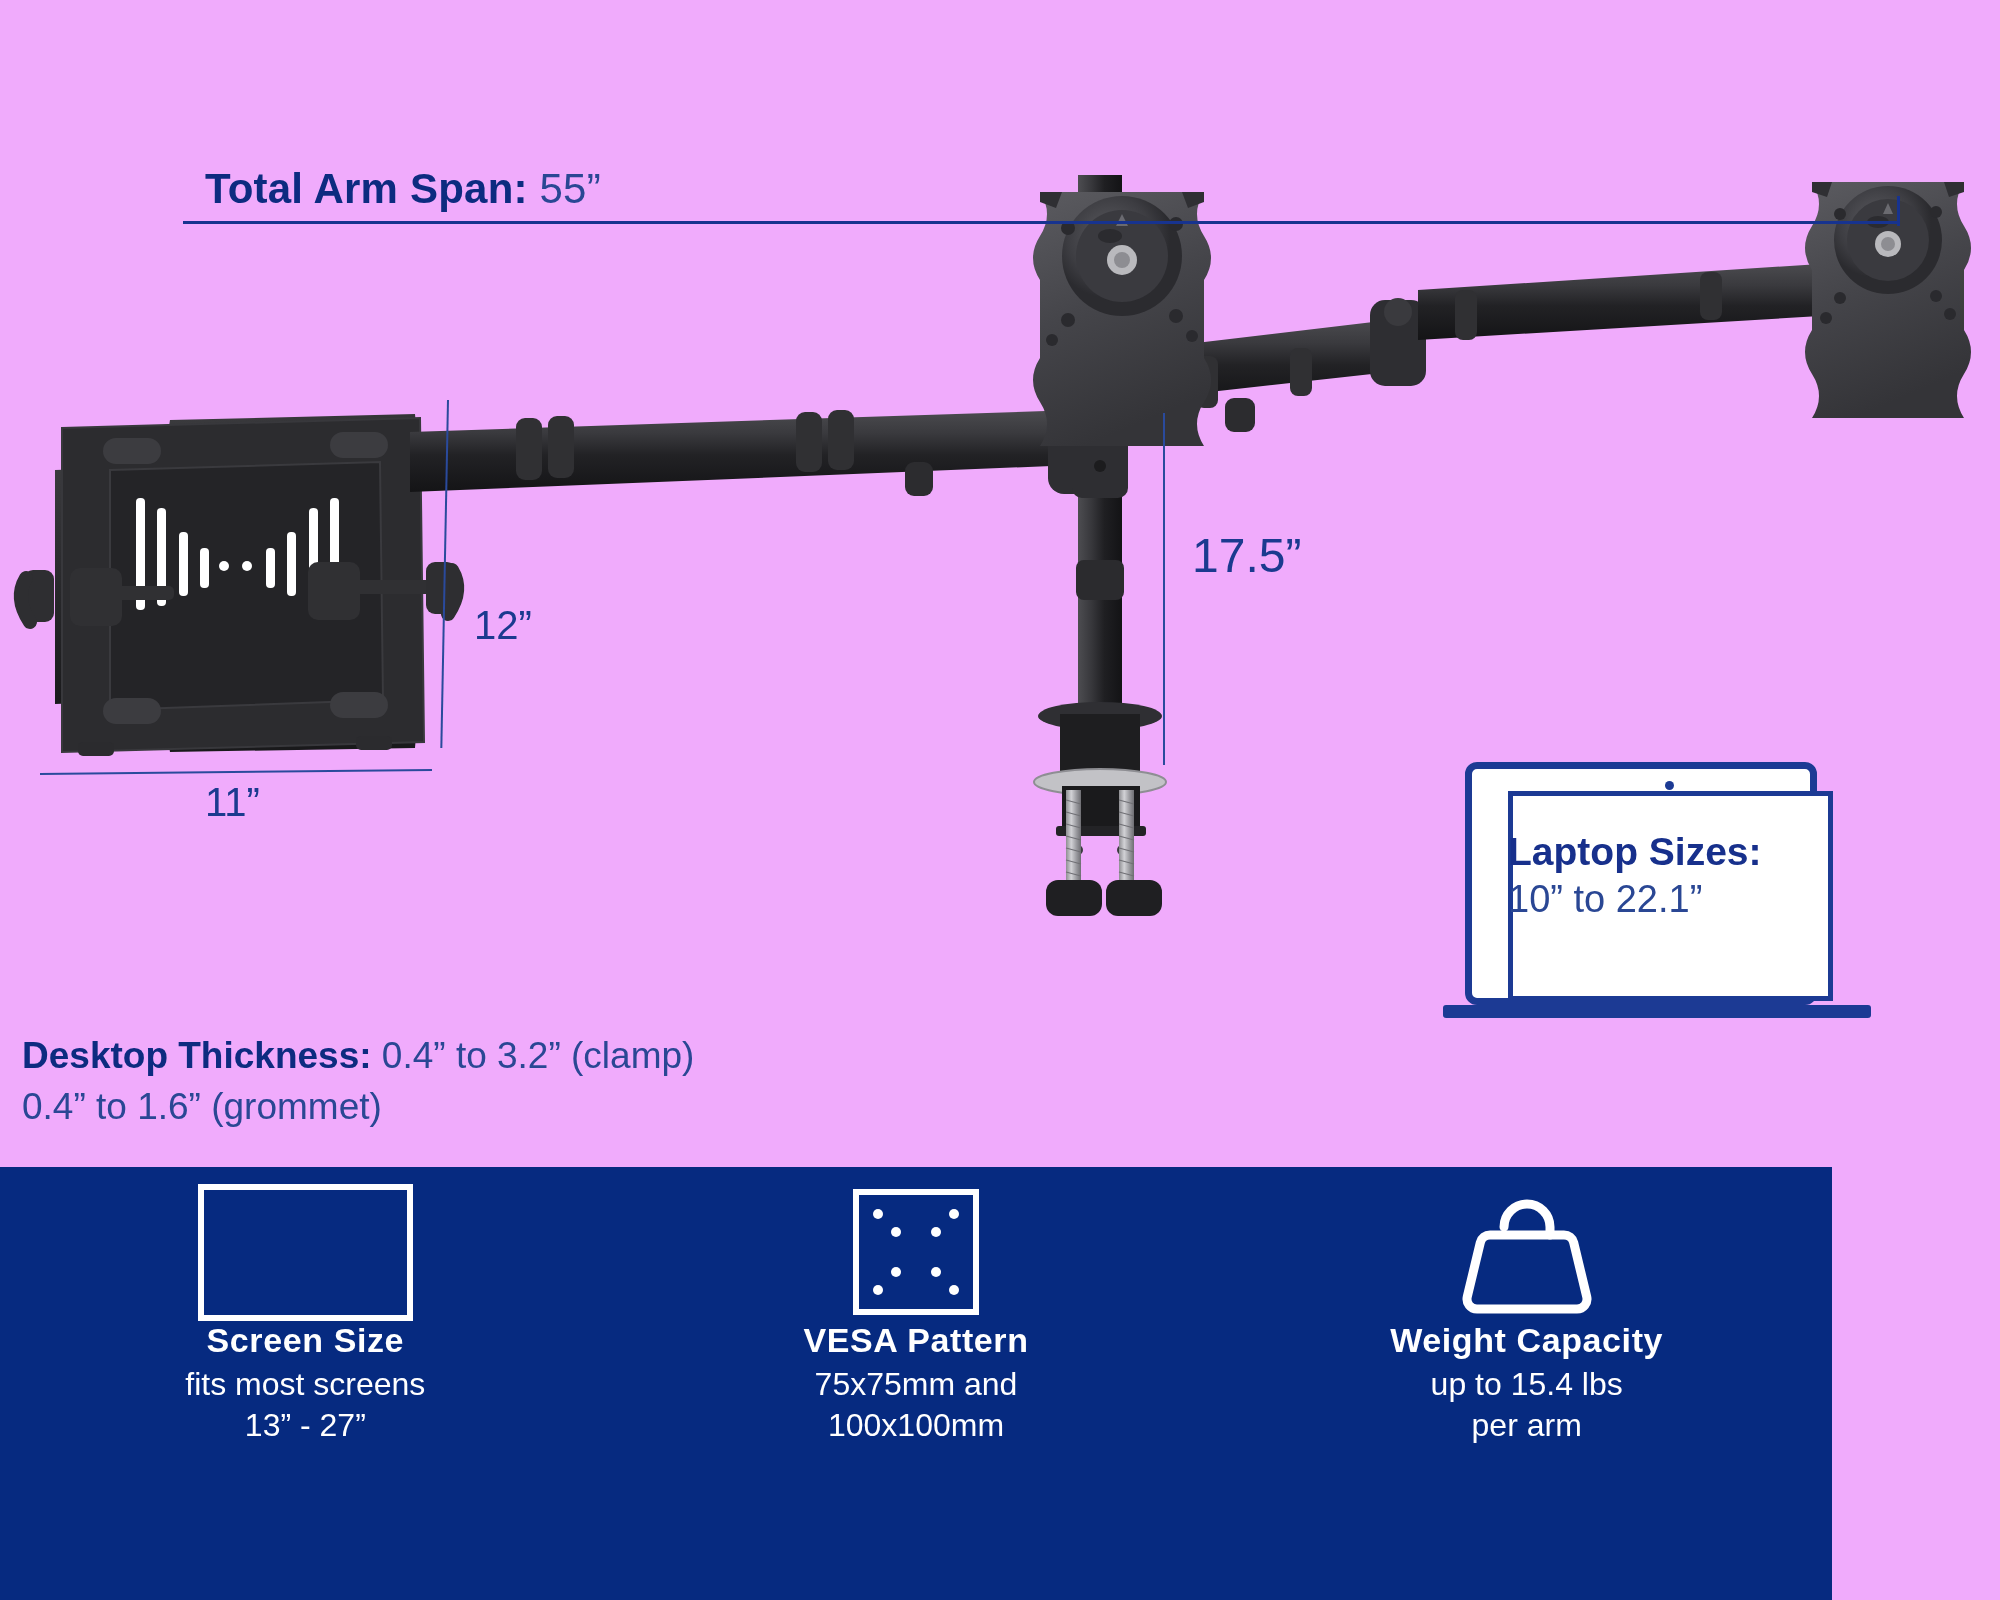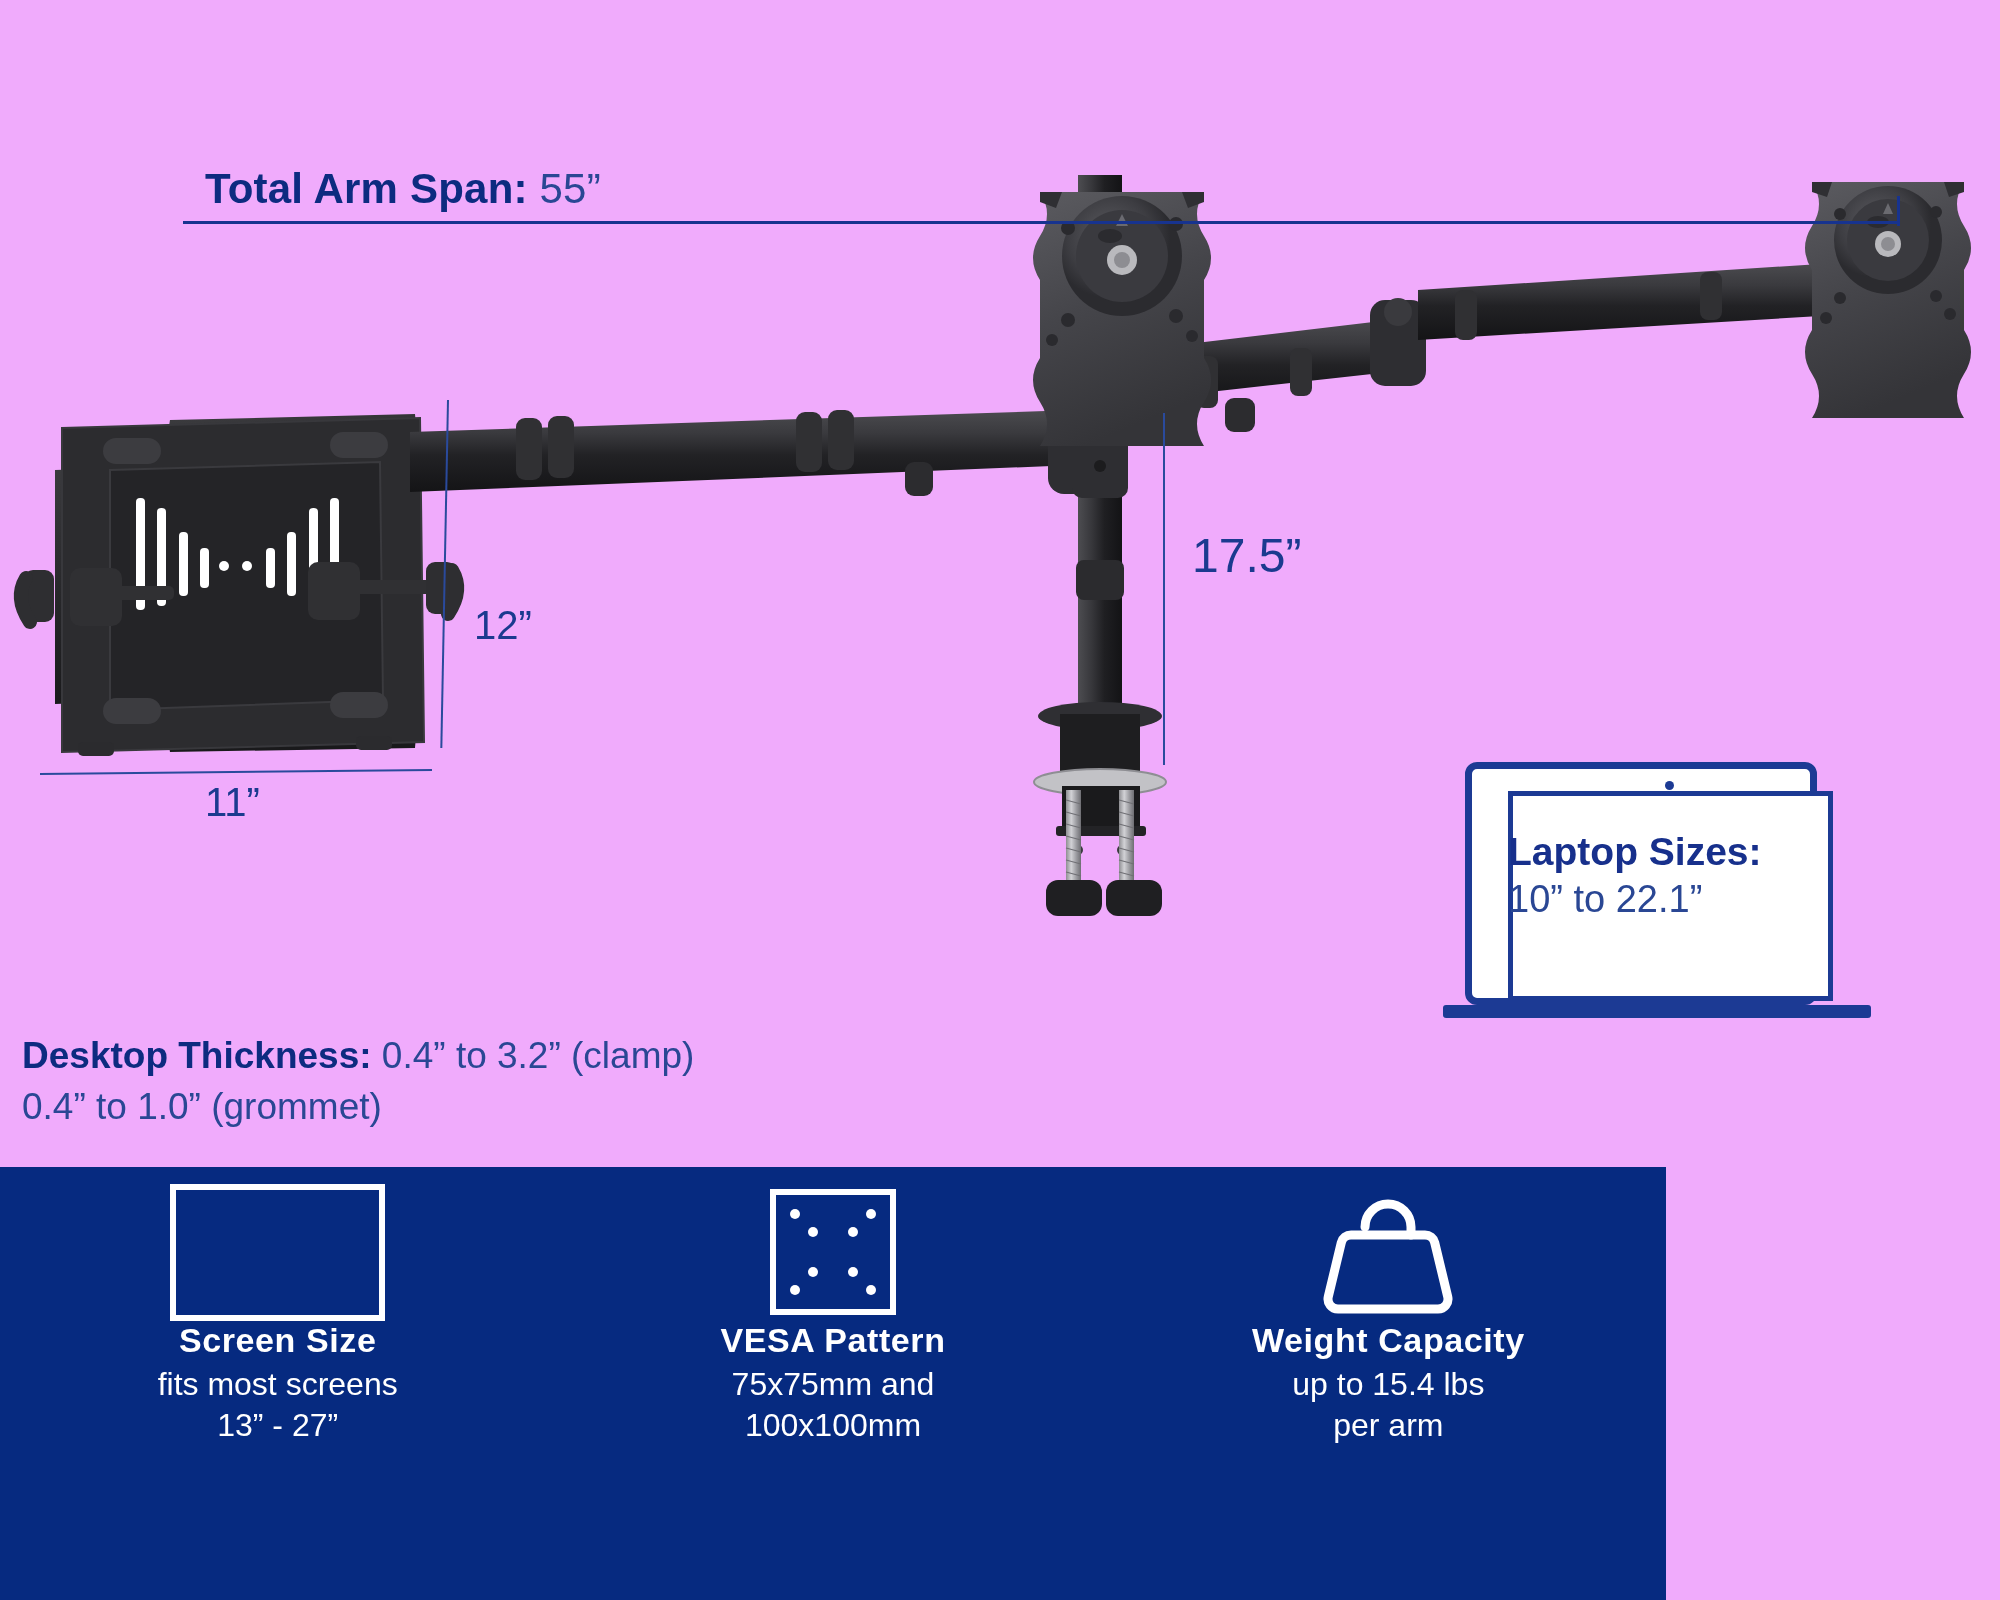--- a/index.html
+++ b/index.html
@@ -68,21 +68,21 @@
     background:#1c3a94;border-radius:3px;
   }
   #laptop-text{
     position:absolute;left:36px;top:60px;width:325px;text-align:left;
   }
   #laptop-text .t1{display:block;font-size:39px;font-weight:bold;color:#17308c;line-height:1.2;}
   #laptop-text .t2{display:block;font-size:38px;font-weight:300;color:#2a4794;line-height:1.25;}
 
   
   #banner{
-    position:absolute;left:0;top:1167px;width:1666px;height:433px;
+    position:absolute;left:0;top:1167px;width:1832px;height:433px;
     background:#062a80;
     display:flex;
   }
   .feature{
     flex:1;display:flex;flex-direction:column;align-items:center;
     padding-top:20px;color:#fff;text-align:center;
   }
   .feature .icon{height:130px;display:flex;align-items:center;justify-content:center;}
   .feature .f-title{font-size:34px;font-weight:bold;letter-spacing:.6px;margin-top:4px;}
   .feature .f-sub{font-size:32px;font-weight:300;line-height:1.28;margin-top:4px;}
@@ -321,21 +321,21 @@
   <div id="dim-11-label">11”</div>
 
   <div id="dim-17-line" class="dim-line"></div>
   <div id="dim-17-label">17.5”</div>
 
   <div id="desk-thickness">
     <div>
       <span class="k">Desktop Thickness:</span>
       <span class="v">0.4” to 3.2” (clamp)</span>
     </div>
-    <div class="v">0.4” to 1.0” (grommet)</div>
+    <div class="v">0.4” to 1.6” (grommet)</div>
   </div>
 
   <div id="laptop-card">
     <div id="laptop-outer">
       <div id="laptop-cam"></div>
       <div id="laptop-inner"></div>
       <div id="laptop-text">
         <span class="t1">Laptop Sizes:</span>
         <span class="t2">10” to 22.1”</span>
       </div>

